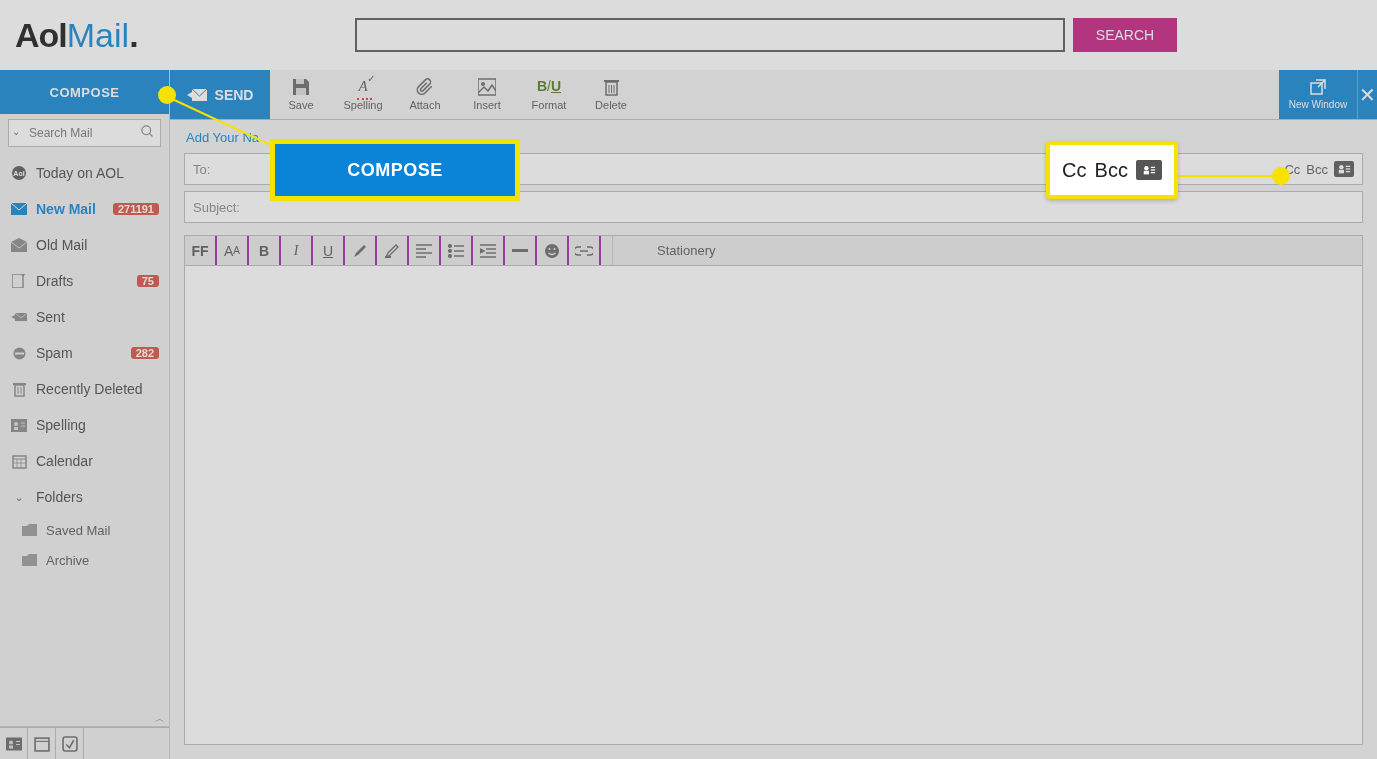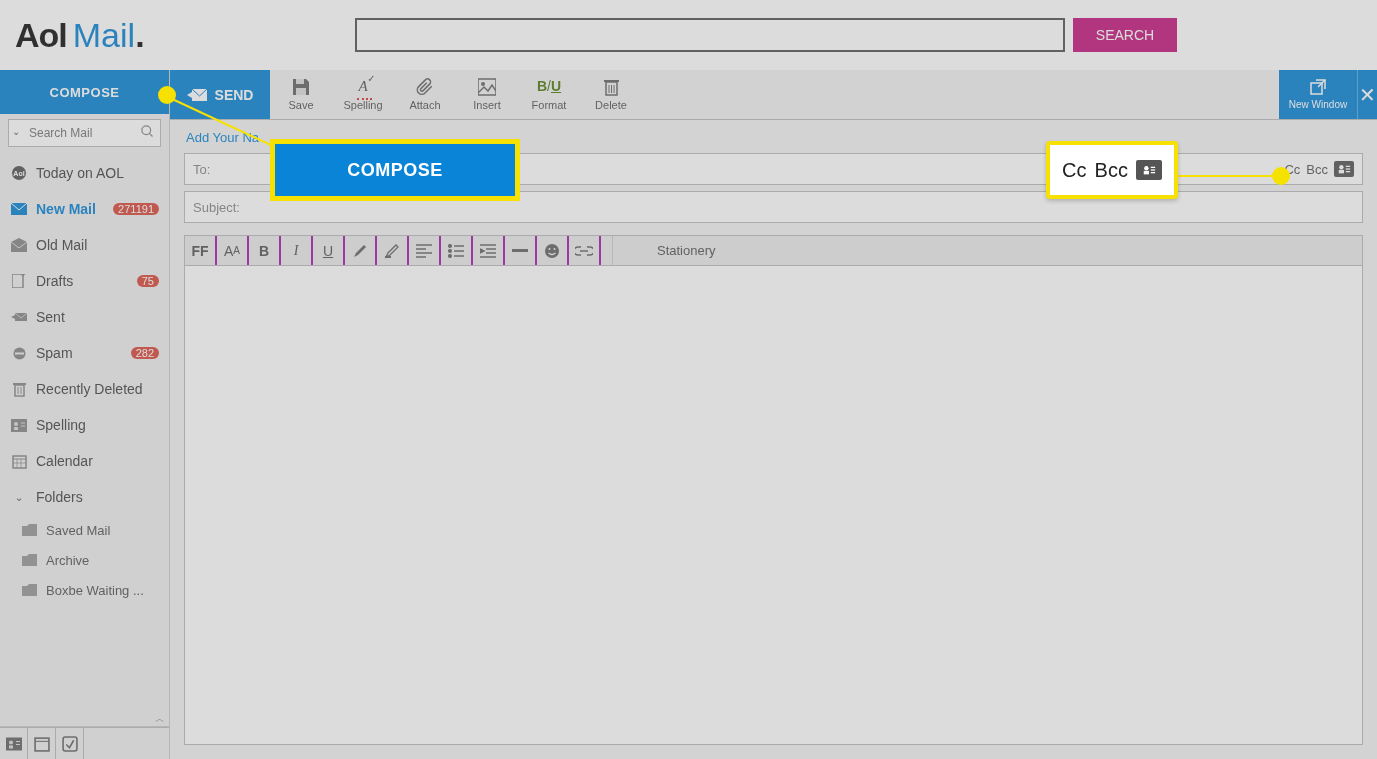--- a/index.html
+++ b/index.html
@@ -3,41 +3,41 @@
 <meta charset="utf-8">
 <style>
   * { box-sizing: border-box; margin: 0; padding: 0; font-family: Arial, Helvetica, sans-serif; }
   body { width: 1377px; height: 759px; background: #bbb; overflow: hidden; position: relative; }
   .dim-overlay { position: absolute; inset: 0; background: rgba(128,128,128,0.28); pointer-events: none; z-index: 50; }
 
   
   .header { position: relative; height: 70px; display: flex; align-items: center; background: #fff; z-index: 1; }
   .logo { display: flex; align-items: baseline; margin-left: 15px; font-weight: bold; }
   .logo-aol { font-size: 34px; color: #111; letter-spacing: -1px; }
-  .logo-mail { font-size: 34px; color: #0a84d6; font-weight: 400; margin-left: 6px; }
+  .logo-mail { font-size: 34px; color: #0a84d6; font-weight: 400; margin-left: 0; }
   .logo-dot { font-size: 34px; color: #111; font-weight: bold; }
   .search-bar { margin-left: auto; margin-right: 10px; display: flex; align-items: center; }
   .search-input-top { width: 710px; height: 34px; border: 2px solid #555; background: #fff; padding: 0 8px; font-size: 14px; }
   .search-btn { width: 104px; height: 34px; background: #c4197e; color: #fff; border: none; font-size: 14px; margin-left: 8px; margin-right: 190px; }
 
   
   .main { display: flex; height: calc(100% - 70px); position: relative; z-index: 1; }
   .sidebar { width: 170px; background: #efefef; display: flex; flex-direction: column; border-right: 1px solid #ccc; position: relative; }
   .compose-btn { height: 44px; background: #0a84d6; color: #fff; border: none; font-size: 13px; font-weight: bold; letter-spacing: 0.5px; margin-bottom: 2px; }
   .search-mail { position: relative; padding: 3px 8px 8px 8px; }
   .search-mail input { width: 100%; height: 28px; border: 1px solid #bbb; padding: 0 21px 0 20px; font-size: 12px; background: #fff; color: #666; }
   .sm-chevron { position: absolute; left: 12px; top: 10px; color: #666; font-size: 10px; }
   .sm-glass { position: absolute; right: 14px; top: 8px; color: #888; }
 
   .side-list { list-style: none; }
   .side-item { display: flex; align-items: center; height: 36px; padding: 0 10px; color: #444; font-size: 14px; cursor: pointer; }
   .side-item.active { color: #0a84d6; font-weight: bold; }
   .side-icon { width: 18px; display: inline-flex; justify-content: center; color: #666; margin-right: 8px; }
   .side-item.active .side-icon { color: #0a84d6; }
-  .badge { margin-left: auto; background: #d94b3d; color: #fff; font-size: 11px; padding: 0 5px; border-radius: 8px; font-weight: normal; }
+  .badge { margin-left: auto; background: #d94b3d; color: #fff; font-size: 11px; padding: 0 5px; border-radius: 3px; font-weight: bold; }
   .sub-item { display: flex; align-items: center; height: 30px; padding: 0 10px 0 22px; color: #555; font-size: 13px; cursor: pointer; }
   .sub-icon { width: 16px; color: #888; margin-right: 8px; }
   .sidebar-divider { position: absolute; bottom: 32px; left: 0; right: 0; height: 1px; background: #ccc; }
   .sidebar-scroll-up { position: absolute; bottom: 33px; right: 4px; color: #666; font-size: 10px; }
   .bottom-bar { margin-top: auto; height: 32px; display: flex; border-top: 1px solid #bbb; }
   .bottom-cell { flex: 0 0 28px; display: flex; align-items: center; justify-content: center; border-right: 1px solid #bbb; color: #555; }
   .bottom-cell svg { width: 16px; height: 16px; }
 
   
   .compose-pane { flex: 1; background: #f3f3f3; display: flex; flex-direction: column; position: relative; }
@@ -208,28 +208,20 @@
           </span>
         <span>Saved Mail</span>
       </li>
       <li class="sub-item">
         <span class="sub-icon">
             <svg width="15" height="12" viewBox="0 0 15 12">
               <path d="M0 2 L5 2 L7 0 L15 0 L15 12 L0 12 Z" fill="#999"></path>
             </svg>
           </span>
         <span>Archive</span>
-      </li>
-      <li class="sub-item">
-        <span class="sub-icon">
-            <svg width="15" height="12" viewBox="0 0 15 12">
-              <path d="M0 2 L5 2 L7 0 L15 0 L15 12 L0 12 Z" fill="#999"></path>
-            </svg>
-          </span>
-        <span>Boxbe Waiting ...</span>
       </li>
     </ul>
 
     <div class="sidebar-divider"></div>
     <span class="sidebar-scroll-up">︿</span>
     <div class="bottom-bar">
       <div class="bottom-cell">
           <svg viewBox="0 0 16 13">
             <rect width="16" height="13" fill="#666"></rect>
             <circle cx="5" cy="5" r="2" fill="#ddd"></circle>

